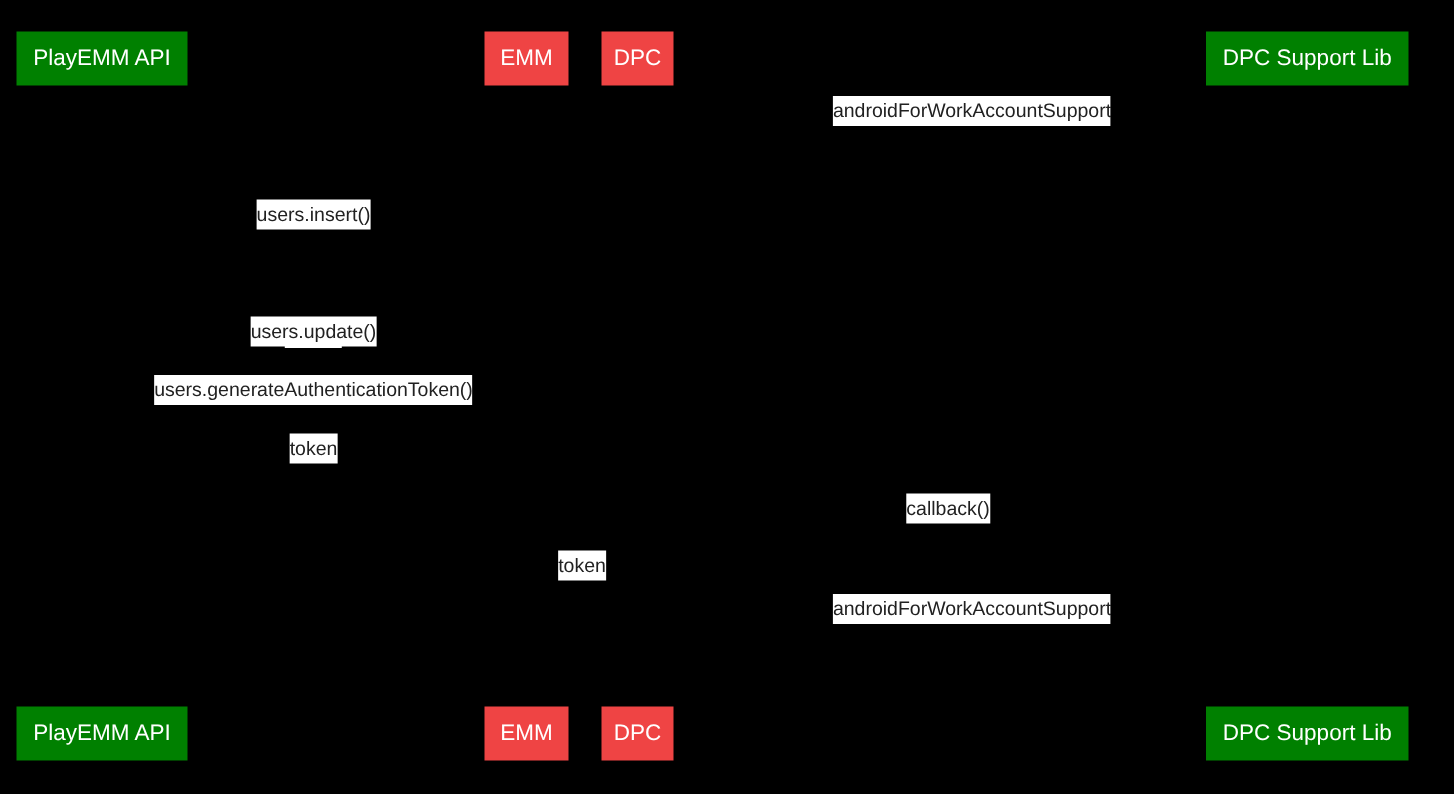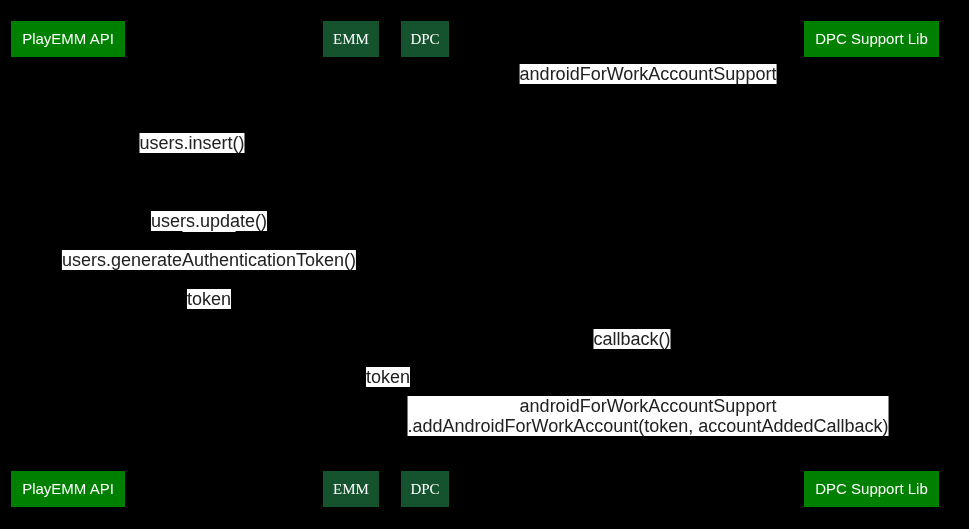--- a/index.html
+++ b/index.html
@@ -22,29 +22,29 @@
     position: absolute;
     height: 36px;
     line-height: 36px;
     text-align: center;
     color: #ffffff;
     font-size: 15px;
     white-space: nowrap;
     box-sizing: border-box;
   }
   .actor.green { background: #008000; }
-  .actor.blue  { background: #14532d; font-family: Liberation Serif, serif; }
+  .actor.blue  { background: #ef4444; }
   .actor.top-row    { top: 21px; }
   .actor.bottom-row { top: 471px; }
   .msg {
     position: absolute;
     transform: translateX(-50%);
     background: #ffffff;
     color: #212121;
-    font-size: 18px;
+    font-size: 13px;
     line-height: 20px;
     padding: 0 0;
     white-space: nowrap;
     text-align: center;
   }
   .msg .msg-line {
     white-space: nowrap;
   }
 </style>
 </head>
@@ -54,37 +54,36 @@
 
   <div class="actor green top-row" style="left:11px; width:114px;">PlayEMM API</div>
   <div class="actor blue top-row" style="left:323px; width:56px;">EMM</div>
   <div class="actor blue top-row" style="left:401px; width:48px;">DPC</div>
   <div class="actor green top-row" style="left:804px; width:135px;">DPC Support Lib</div>
 
   <div class="msg" style="left:648px; top:64px;">
     <div class="msg-line">androidForWorkAccountSupport</div>
   </div>
 
-  <div class="msg" style="left:192px; top:133px;">users.insert()</div>
+  <div class="msg" style="left:209px; top:133px;">users.insert()</div>
 
   <div class="msg" style="left:209px; top:172px;margin-top:40px;">userID</div>
 
   <div class="msg" style="left:209px; top:211px;">users.update()</div>
 
   <div class="msg" style="left:209px; top:250px;">users.generateAuthenticationToken()</div>
 
   <div class="msg" style="left:209px; top:289px;">token</div>
 
   <div class="msg" style="left:632px; top:329px;">callback()</div>
 
   <div class="msg" style="left:388px; top:367px;">token</div>
 
   <div class="msg" style="left:648px; top:396px;">
     <div class="msg-line">androidForWorkAccountSupport</div>
-    <div class="msg-line">.addAndroidForWorkAccount(token, accountAddedCallback)</div>
   </div>
 
   <div class="actor green bottom-row" style="left:11px; width:114px;">PlayEMM API</div>
   <div class="actor blue bottom-row" style="left:323px; width:56px;">EMM</div>
   <div class="actor blue bottom-row" style="left:401px; width:48px;">DPC</div>
   <div class="actor green bottom-row" style="left:804px; width:135px;">DPC Support Lib</div>
 
 </div>
 
 </body></html>

